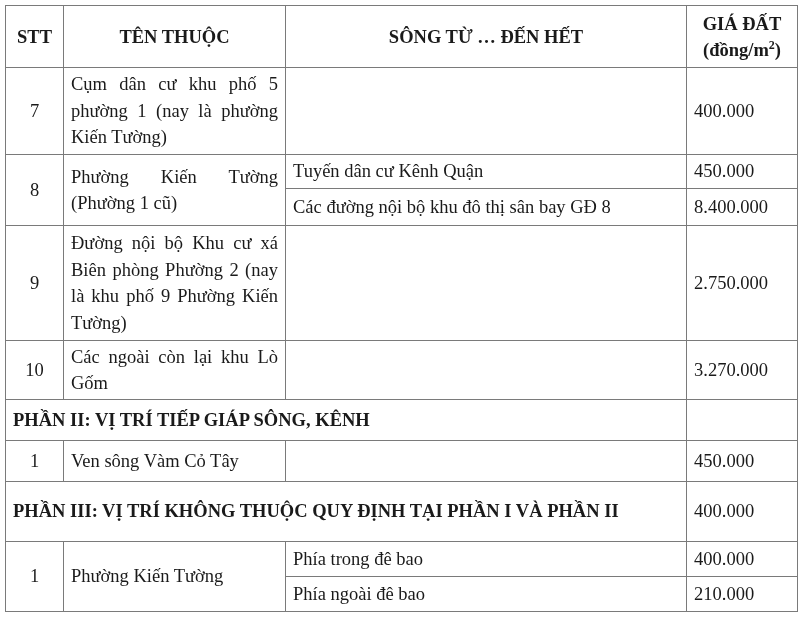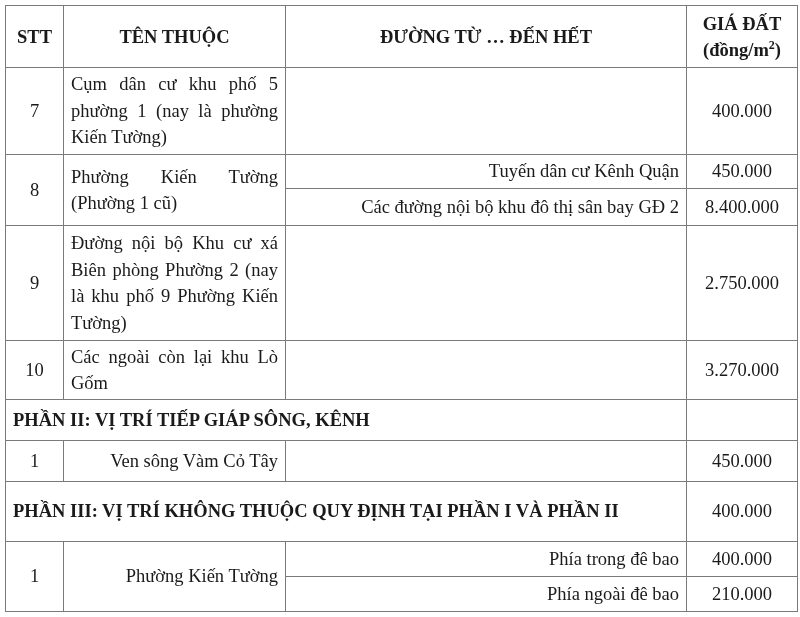--- a/index.html
+++ b/index.html
@@ -12,41 +12,41 @@
     padding-left: 48px;
   }
   .price-table td, .price-table th {
     border: 1.5px solid #7a7a7a;
     font-size: 18.5px; line-height: 26.5px;
     padding: 1px 7px; vertical-align: middle;
   }
   .price-table th { font-weight: bold; text-align: center; line-height: 26px; }
   .c-stt { text-align: center; }
   .c-name { text-align: justify; text-align-last: left; margin-top: 24px; }
-  .c-seg { text-align: right; }
-  .c-price { text-align: center; }
+  .c-seg { text-align: left; }
+  .c-price { text-align: left; }
   .section { font-weight: bold; text-align: left; padding-left: 10px; margin-left: 32px; }
   sup { font-size: 12px; line-height: 0; }
   .sub-dark td { border-top-color: #3a3a3a; margin-top: 24px; }
 </style>
 </head>
 <body>
 
 <table class="price-table">
   <colgroup>
     <col style="width:58px">
     <col style="width:222px">
     <col style="width:401px">
     <col style="width:111px">
   </colgroup>
   <thead>
     <tr style="height:62px">
       <th>STT</th>
       <th>TÊN THUỘC</th>
-      <th>ĐƯỜNG TỪ … ĐẾN HẾT</th>
+      <th>SÔNG TỪ … ĐẾN HẾT</th>
       <th>
         <span>GIÁ ĐẤT</span><br>
         <span><span>(đồng/m</span><sup>2</sup><span>)</span></span>
       </th>
     </tr>
   </thead>
   <tbody>
 
     <tr style="height:87px">
       <td class="c-stt">7</td>
@@ -55,21 +55,21 @@
       <td class="c-price">400.000</td>
     </tr>
 
     <tr style="height:34px">
       <td class="c-stt" rowspan="2">8</td>
       <td class="c-name" rowspan="2">Phường Kiến Tường (Phường 1 cũ)</td>
       <td class="c-seg">Tuyến dân cư Kênh Quận</td>
       <td class="c-price">450.000</td>
     </tr>
     <tr style="height:37px">
-      <td class="c-seg">Các đường nội bộ khu đô thị sân bay GĐ 2</td>
+      <td class="c-seg">Các đường nội bộ khu đô thị sân bay GĐ 8</td>
       <td class="c-price">8.400.000</td>
     </tr>
 
     <tr style="height:115px">
       <td class="c-stt">9</td>
       <td class="c-name">Đường nội bộ Khu cư xá Biên phòng Phường 2 (nay là khu phố 9 Phường Kiến Tường)</td>
       <td class="c-seg"></td>
       <td class="c-price">2.750.000</td>
     </tr>
 

